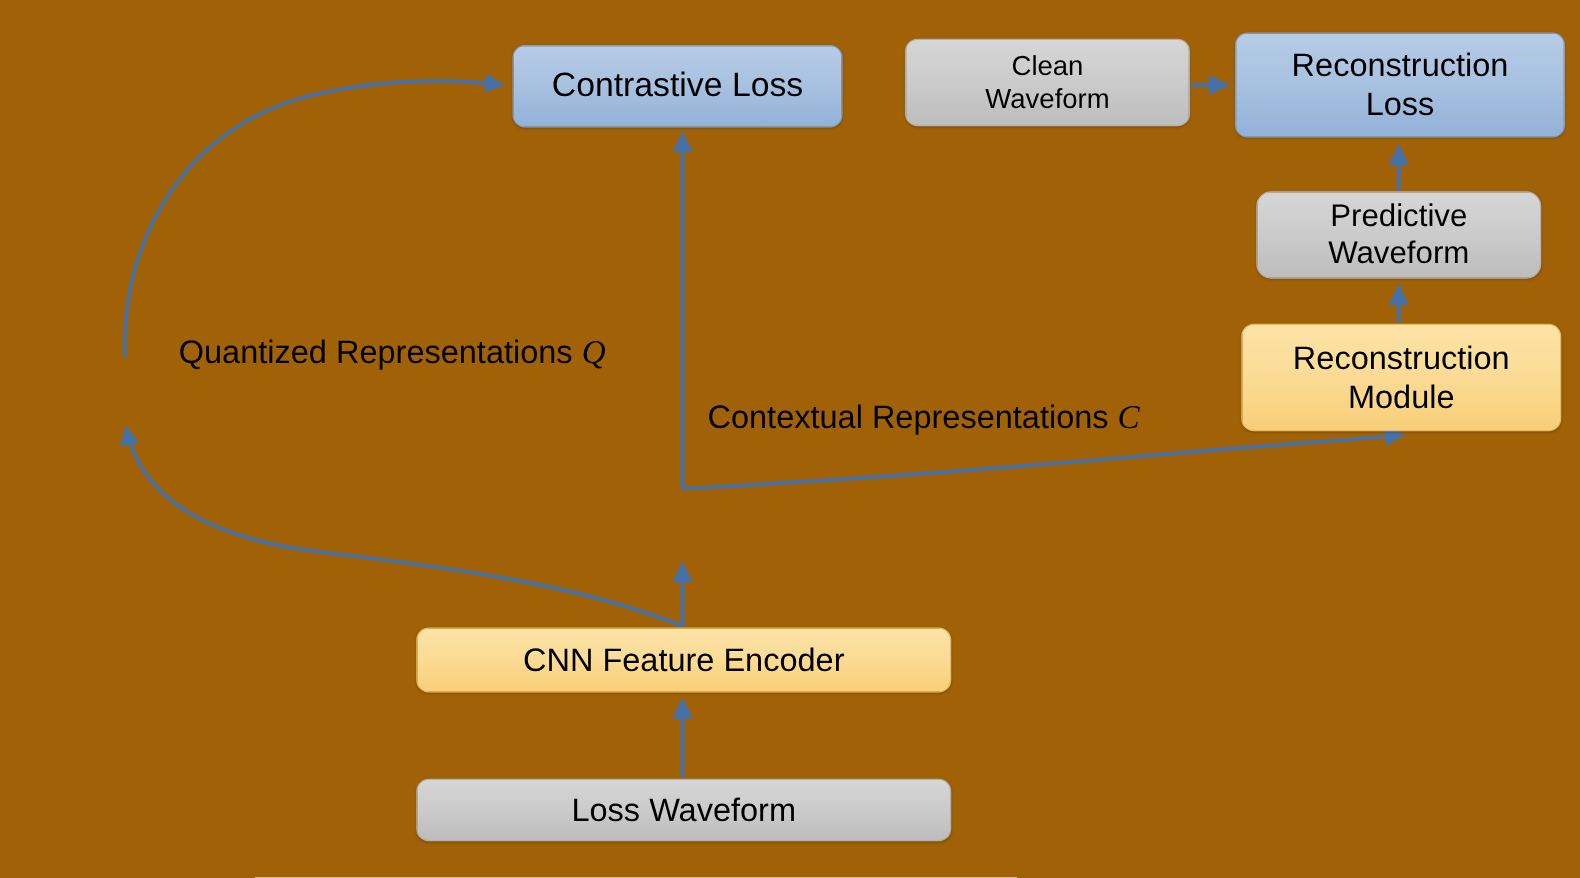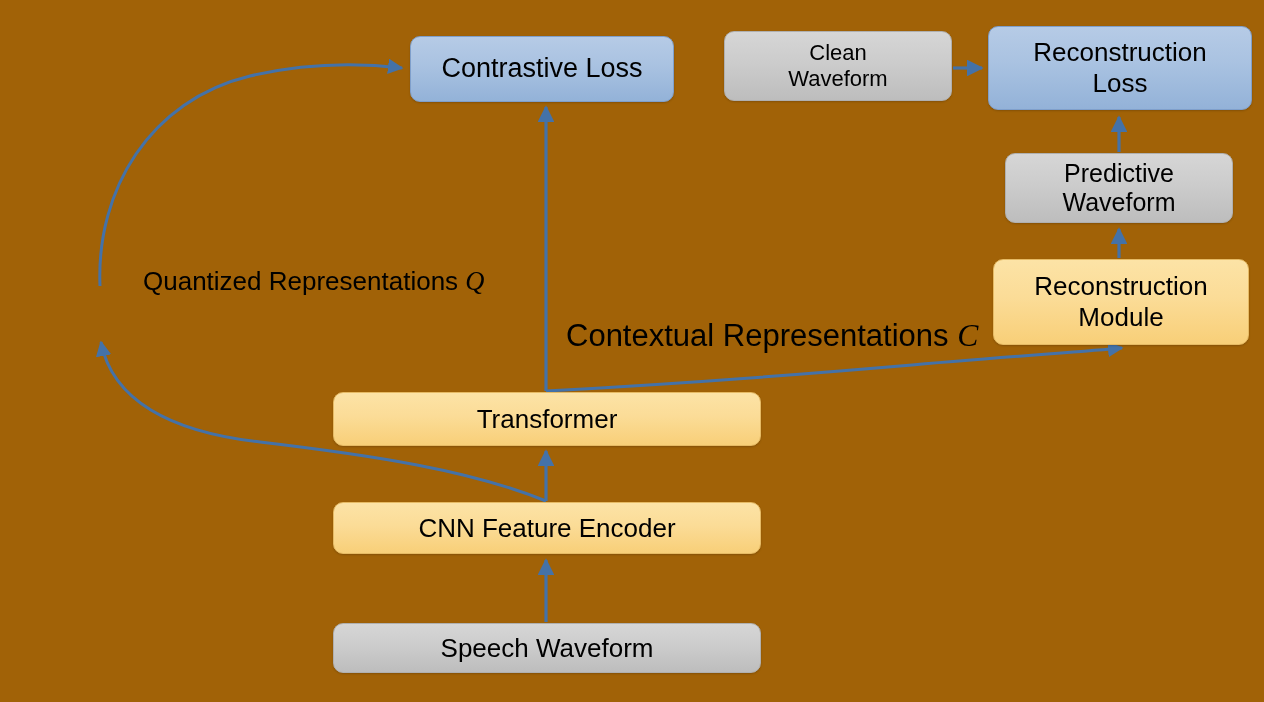--- a/index.html
+++ b/index.html
@@ -94,35 +94,34 @@
   </svg>
 
   <div class="node blue" style="left:410px; top:36px; width:264px; height:66px; font-size:27px;">Contrastive Loss</div>
 
   <div class="node gray" style="left:724px; top:31px; width:228px; height:70px; font-size:22px;">Clean
 Waveform</div>
 
   <div class="node blue" style="left:988px; top:26px; width:264px; height:84px; font-size:26px;">Reconstruction
 Loss</div>
 
-  <div class="node gray" style="left:1005px; top:153px; width:228px; height:70px; font-size:25px;">Predictive
+  <div class="node gray" style="left:1005px; top:153px; width:228px; height:70px; font-size:25px;border-radius:12px;">Predictive
 Waveform</div>
 
   <div class="node orange" style="left:993px; top:259px; width:256px; height:86px; font-size:26px;">Reconstruction
 Module</div>
 
 
-  <div class="node orange" style="left:333px; top:392px; width:428px; height:54px; font-size:26px;">Transformer</div>
 
   <div class="node orange" style="left:333px; top:502px; width:428px; height:52px; font-size:26px;text-align:right;">CNN Feature Encoder</div>
 
-  <div class="node gray" style="left:333px; top:623px; width:428px; height:50px; font-size:26px;">Speech Waveform</div>
+  <div class="node gray" style="left:333px; top:623px; width:428px; height:50px; font-size:26px;">Loss Waveform</div>
 
   <div class="edge-label" style="left:143px; top:242px; font-size:26px;margin-top:24px;">
     <span>Quantized Representations </span><span class="sym">Q</span>
   </div>
 
-  <div class="edge-label" style="left:566px; top:318px; font-size:31px;">
+  <div class="edge-label" style="left:566px; top:318px; font-size:26px;">
     <span>Contextual Representations </span><span class="sym">C</span>
   </div>
 
 
 </div>
 
 </body></html>

